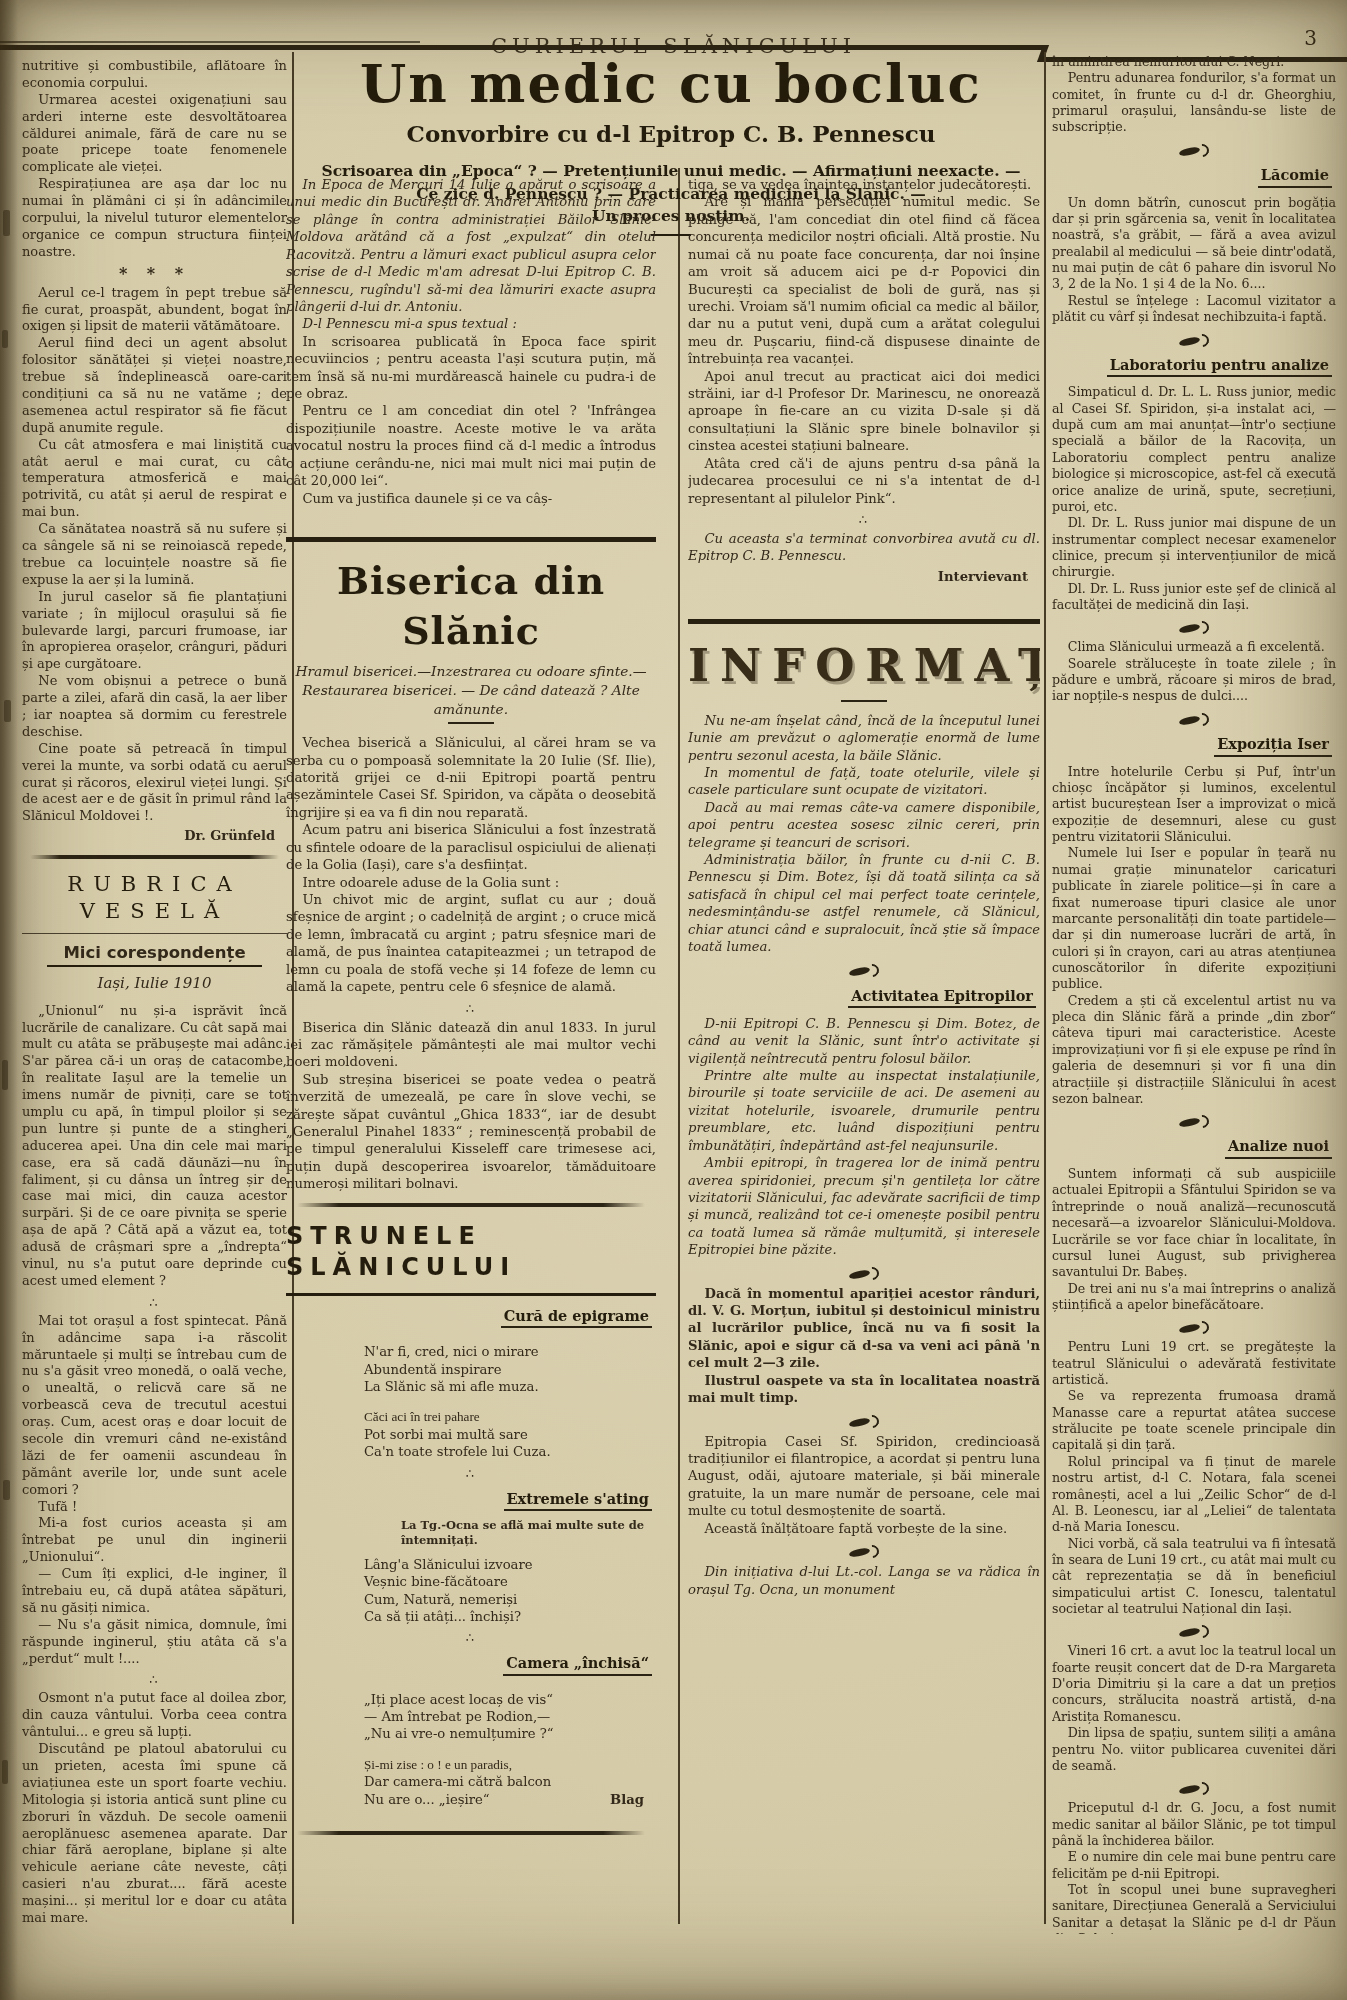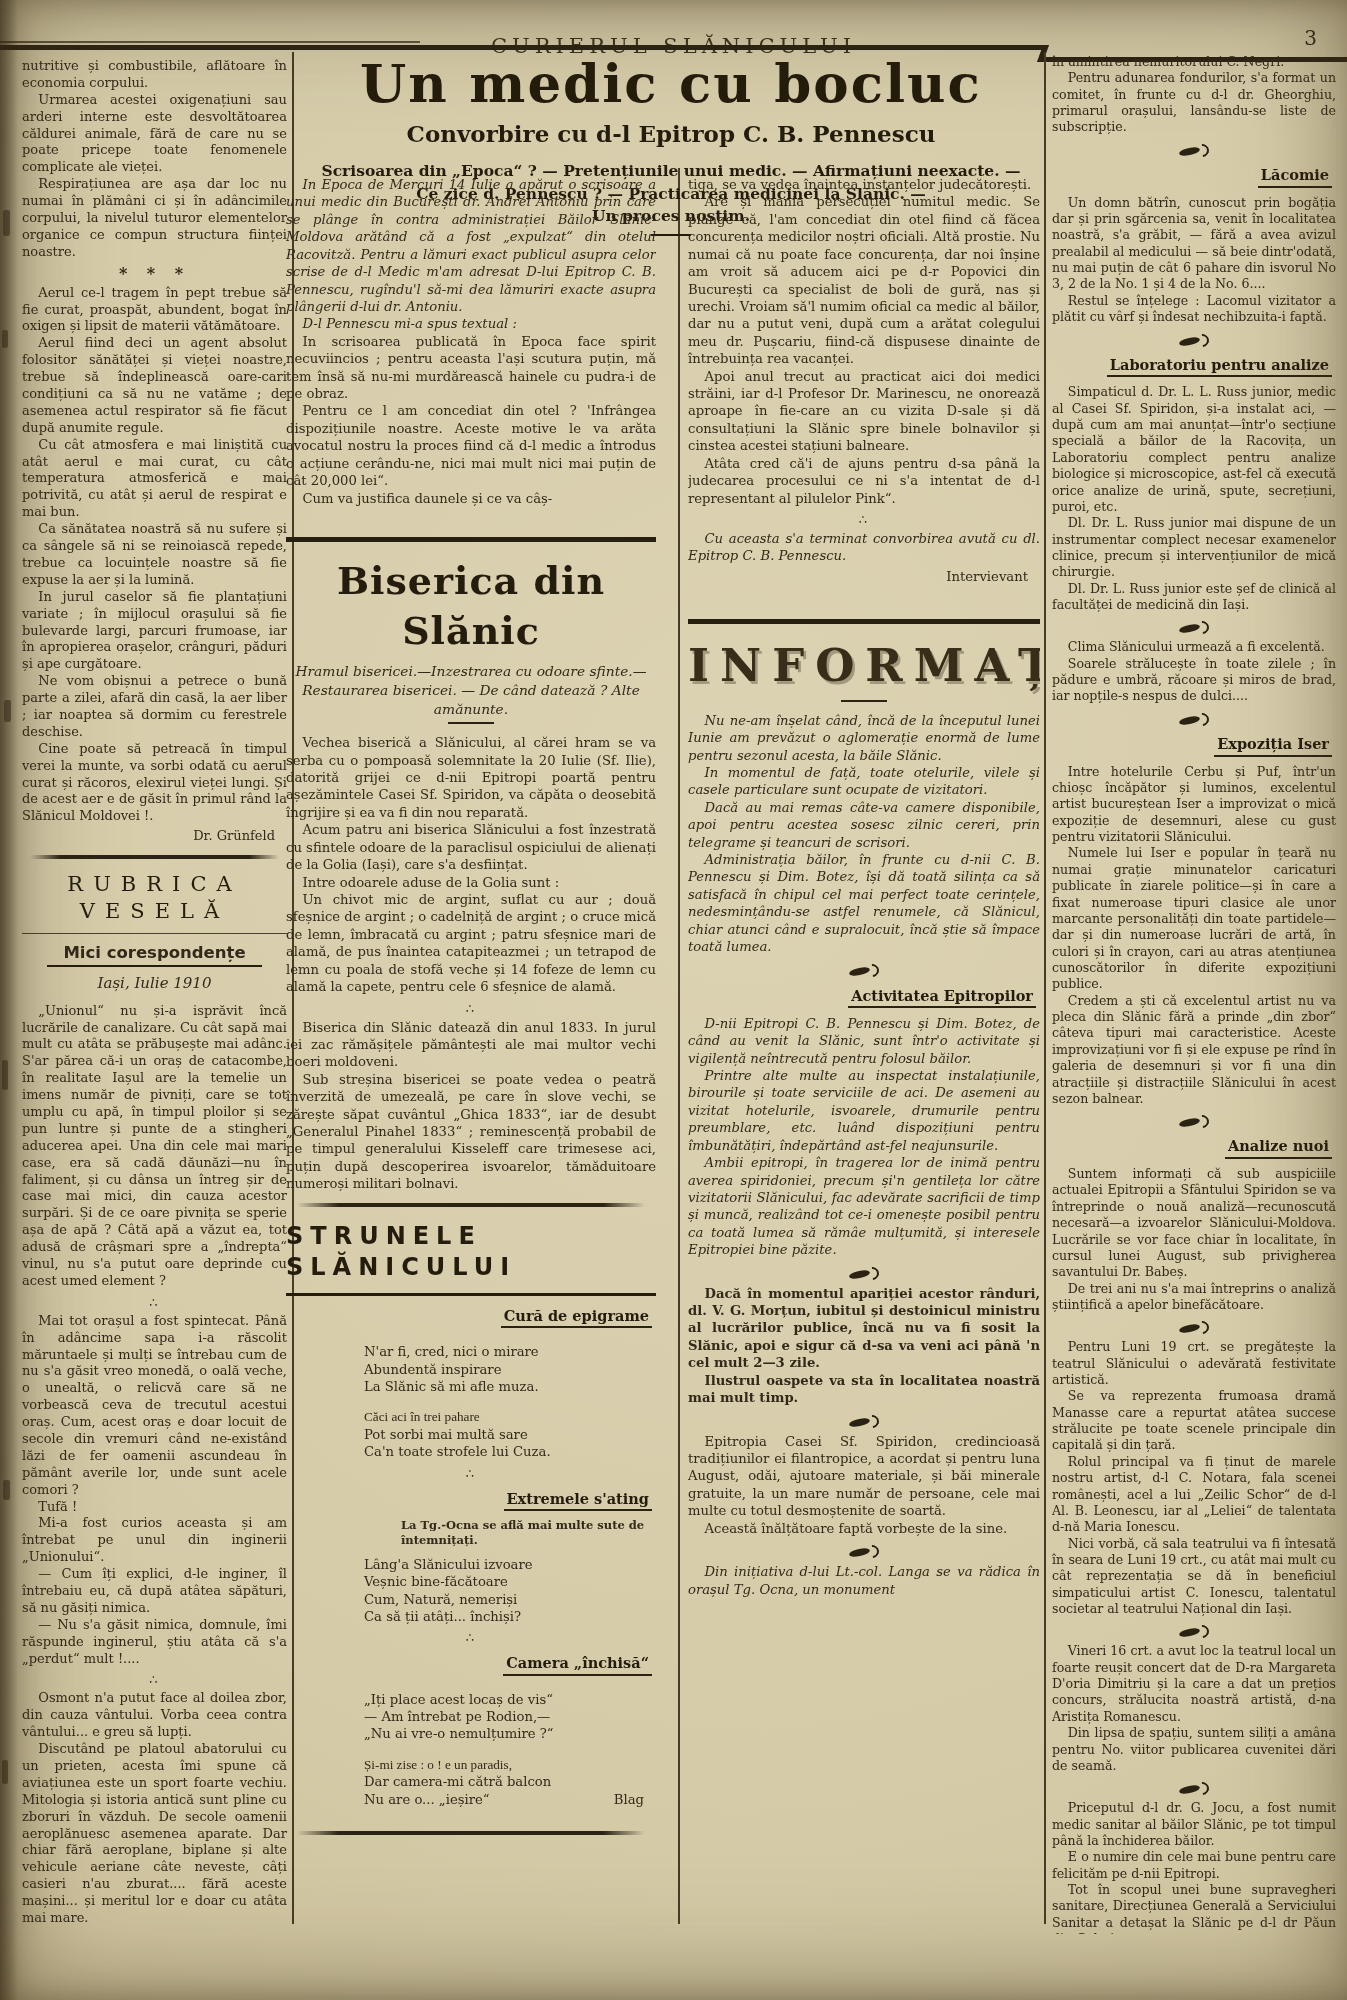--- a/index.html
+++ b/index.html
@@ -41,21 +41,21 @@
   .col3{left:688px;top:176px;width:352px;height:1756px;font-size:13.2px;line-height:1.32;}
   .col4{left:1052px;top:54px;width:284px;height:1880px;font-size:12.6px;}
 
   
   .bp{margin:0;text-indent:1.25em;text-align:justify;}
   .nf{text-indent:0;}
   .it{font-style:italic;}
   .bd{font-weight:bold;}
   .verse{margin-left:78px;text-align:left;}
   .vgap{margin-top:13px;font-family:Liberation Serif, serif;}
-  .sig{text-align:right;font-weight:normal;padding-right:12px;margin:3px 0 4px;}
+  .sig{text-align:right;font-weight:bold;padding-right:12px;margin:3px 0 4px;}
   .sigup{margin-top:-17px;}
   .sep{text-align:center;font-size:16px;font-weight:bold;letter-spacing:7px;margin:5px 0 3px;line-height:1;}
   .sepd{text-align:center;font-size:13px;margin:6px 0 4px;line-height:1;letter-spacing:2px;}
   .orn{position:relative;width:30px;height:13px;margin:8px auto 5px;}
   .orn::before{content:'';position:absolute;left:0;top:4px;width:21px;height:7px;border-radius:50%/60%;
     background:#2a2213;transform:rotate(-12deg);}
   .orn::after{content:'';position:absolute;right:0;top:0;width:9px;height:9px;border:2px solid #2a2213;
     border-radius:50%;border-left-color:transparent;border-bottom-color:transparent;transform:rotate(40deg);}
   .rulew{height:4px;margin:10px auto 8px;width:94%;border-radius:2px;
     background:linear-gradient(90deg,transparent,#2b2314 12%,#2b2314 88%,transparent);}

